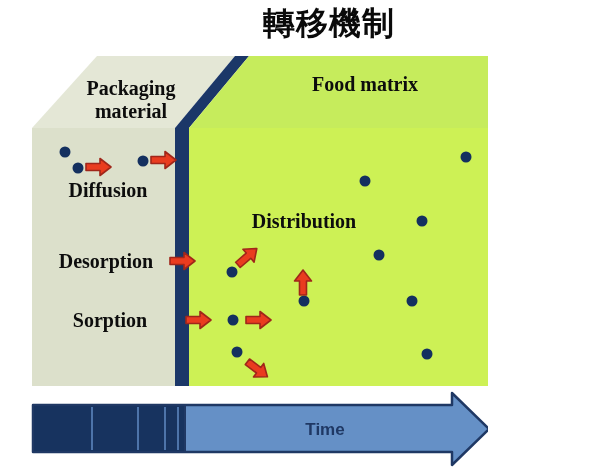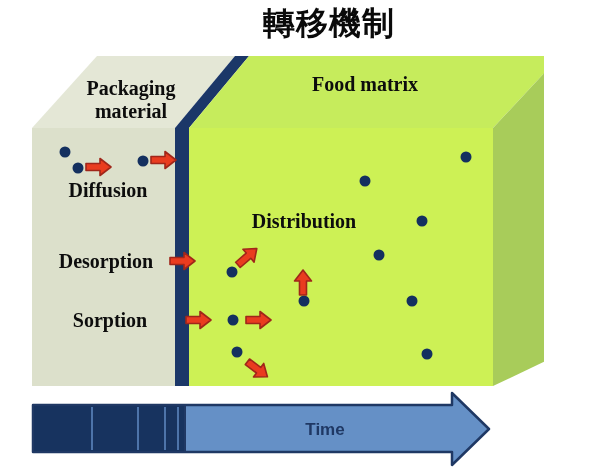--- a/index.html
+++ b/index.html
@@ -1,18 +1,18 @@
 <!DOCTYPE html>
 <html><head>
 <meta charset="utf-8">
 <style>
   html, body { margin: 0; padding: 0; background: #ffffff; }
   .stage {
     position: relative;
-    width: 544px;
+    width: 488px;
     height: 474px;
     background: #ffffff;
     overflow: hidden;
     font-family: "Liberation Serif", serif;
   }
   .title {
     position: absolute;
     top: 2px;
     left: 329px;
     transform: translateX(-50%);

